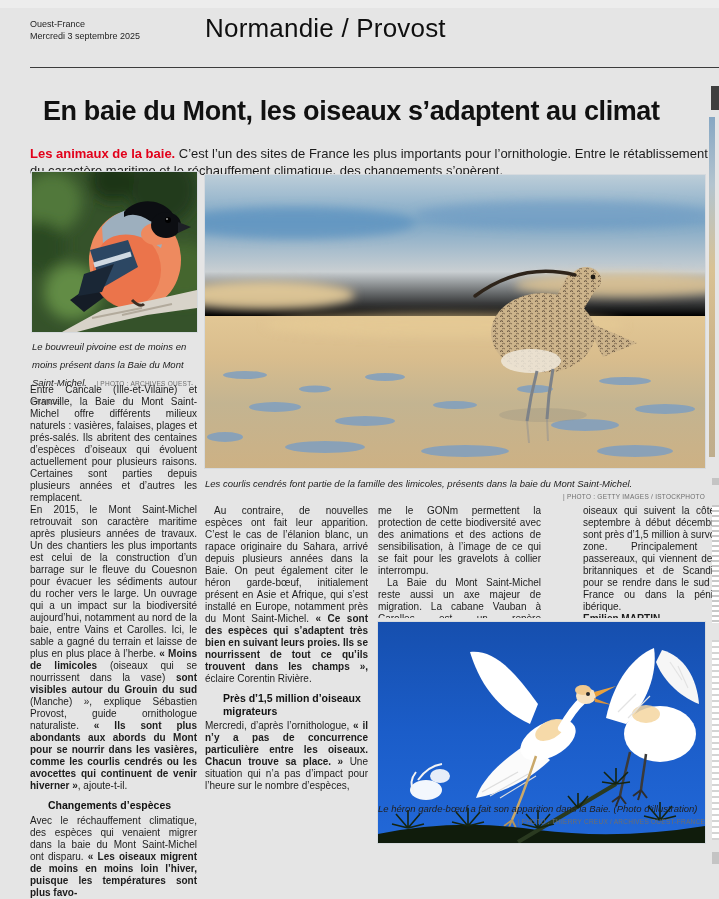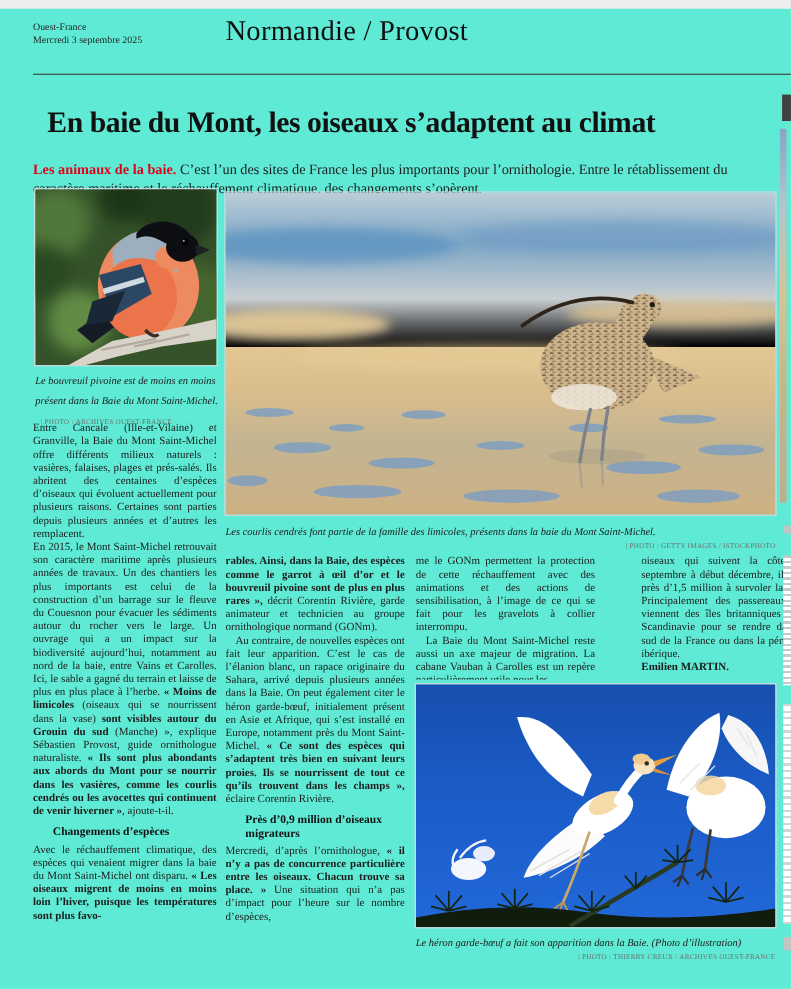--- a/index.html
+++ b/index.html
@@ -1,17 +1,17 @@
 <!DOCTYPE html>
 <html lang="fr"><head>
 <meta charset="utf-8">
 <style>
   html,body { margin:0; padding:0; background:#ffffff; }
-  .page { position:relative; width:719px; height:899px; background:#5eead4;
-          font-family:Liberation Serif, serif; color:#1c1c1c; overflow:hidden; }
+  .page { position:relative; width:719px; height:899px; background:#e5e5e5;
+          font-family:Liberation Sans, sans-serif; color:#1c1c1c; overflow:hidden; }
   .abs { position:absolute; }
 
   .topstrip { left:0; top:0; width:719px; height:8px; background:#ededed; }
 
   .masthead { left:30px; top:19px; font-size:9px; line-height:11.5px; color:#1f1f1f; }
   .section-title { left:205px; top:13px; font-size:26px; font-weight:400; color:#0f0f0f; letter-spacing:.2px; }
   .rule { left:30px; top:67px; width:689px; height:1px; background:#3c3c3c; }
 
   h1.headline { left:30px; top:83px; width:685px; margin:13px; font-size:27px; line-height:30px;
                 font-weight:700; letter-spacing:-0.4px; color:#111; }
@@ -203,41 +203,40 @@
           <path d="M238 162 l-12 -12 M238 162 l0 -16 M238 162 l12 -12 M238 162 l-14 -2 M238 162 l14 -2"></path>
           <path d="M282 198 l-12 -14 M282 198 l0 -18 M282 198 l12 -14 M282 198 l-16 -4 M282 198 l16 -4"></path>
           <path d="M200 186 l-10 -12 M200 186 l0 -15 M200 186 l10 -12"></path>
         </g>
         <ellipse cx="48" cy="168" rx="16" ry="10" fill="#ffffff" opacity="0.95"></ellipse>
         <ellipse cx="62" cy="154" rx="10" ry="7" fill="#fdfdfd" opacity="0.9"></ellipse>
         <path d="M40 158 q10 -14 24 -16 M36 170 q-6 -10 2 -20" stroke="#f4f4f4" stroke-width="2" fill="none"></path>
       </g>
     </svg>
   </figure>
-  <figcaption class="abs" style="left:378px; top:847px; width:327px;">
+  <figcaption class="abs" style="left:378px; top:798px; width:327px;">
     <span class="caption">Le héron garde-bœuf a fait son apparition dans la Baie. (Photo d’illustration)</span>
     <span class="credit credit-right">| PHOTO : THIERRY CREUX / ARCHIVES OUEST-FRANCE</span>
   </figcaption>
 
   <div class="abs col" style="left:30px; top:384px; width:167px; height:515px; overflow:hidden;">
     <p><span>Entre Cancale (Ille-et-Vilaine) et Granville, la Baie du Mont Saint-Michel offre différents milieux naturels : vasières, falaises, plages et prés-salés. Ils abritent des centaines d’espèces d’oiseaux qui évoluent actuellement pour plusieurs raisons. Certaines sont parties depuis plusieurs années et d’autres les remplacent.</span></p>
     <p><span>En 2015, le Mont Saint-Michel retrouvait son caractère maritime après plusieurs années de travaux. Un des chantiers les plus importants est celui de la construction d’un barrage sur le fleuve du Couesnon pour évacuer les sédiments autour du rocher vers le large. Un ouvrage qui a un impact sur la biodiversité aujourd’hui, notamment au nord de la baie, entre Vains et Carolles. Ici, le sable a gagné du terrain et laisse de plus en plus place à l’herbe. </span><span class="bseg">« Moins de limicoles </span><span>(oiseaux qui se nourrissent dans la vase) </span><span class="bseg">sont visibles autour du Grouin du sud </span><span>(Manche) », explique Sébastien Provost, guide ornithologue naturaliste. </span><span class="bseg">« Ils sont plus abondants aux abords du Mont pour se nourrir dans les vasières, comme les courlis cendrés ou les avocettes qui continuent de venir hiverner »</span><span>, ajoute-t-il.</span></p>
     <h3>Changements d’espèces</h3>
     <p><span>Avec le réchauffement climatique, des espèces qui venaient migrer dans la baie du Mont Saint-Michel ont disparu. </span><span class="bseg">« Les oiseaux migrent de moins en moins loin l’hiver, puisque les températures sont plus favo-</span></p>
   </div>
 
   <div class="abs col" style="left:205px; top:505px; width:163px; height:358px; overflow:hidden;">
-    <p><span class="bseg">rables. Ainsi, dans la Baie, des espèces comme le garrot à œil d’or et le bouvreuil pivoine sont de plus en plus rares », </span><span>décrit Corentin Rivière, garde animateur et technicien au groupe ornithologique normand (GONm).</span></p>
     <p class="ind"><span>Au contraire, de nouvelles espèces ont fait leur apparition. C’est le cas de l’élanion blanc, un rapace originaire du Sahara, arrivé depuis plusieurs années dans la Baie. On peut également citer le héron garde-bœuf, initialement présent en Asie et Afrique, qui s’est installé en Europe, notamment près du Mont Saint-Michel. </span><span class="bseg">« Ce sont des espèces qui s’adaptent très bien en suivant leurs proies. Ils se nourrissent de tout ce qu’ils trouvent dans les champs », </span><span>éclaire Corentin Rivière.</span></p>
-    <h3>Près d’0,9 million d’oiseaux migrateurs</h3>
+    <h3>Près d’1,5 million d’oiseaux migrateurs</h3>
     <p><span>Mercredi, d’après l’ornithologue, </span><span class="bseg">« il n’y a pas de concurrence particulière entre les oiseaux. Chacun trouve sa place. » </span><span>Une situation qui n’a pas d’impact pour l’heure sur le nombre d’espèces, </span></p>
   </div>
 
   <div class="abs col" style="left:378px; top:505px; width:163px; height:113px; overflow:hidden;">
-    <p><span>me le GONm permettent la protection de cette réchauffement avec des animations et des actions de sensibilisation, à l’image de ce qui se fait pour les gravelots à collier interrompu.</span></p>
+    <p><span>me le GONm permettent la protection de cette biodiversité avec des animations et des actions de sensibilisation, à l’image de ce qui se fait pour les gravelots à collier interrompu.</span></p>
     <p class="ind"><span>La Baie du Mont Saint-Michel reste aussi un axe majeur de migration. La cabane Vauban à Carolles est un repère particulièrement utile pour les</span></p>
   </div>
 
   <div class="abs col" style="left:551px; top:505px; width:154px; height:113px; overflow:hidden;margin-left:32px;">
     <p><span>oiseaux qui suivent la côte. De septembre à début décembre, ils sont près d’1,5 million à survoler la zone. Principalement des passereaux, qui viennent des îles britanniques et de Scandinavie pour se rendre dans le sud de la France ou dans la péninsule ibérique.</span></p>
     <p class="byline">Emilien MARTIN.</p>
   </div>
 
   <div class="abs" style="left:711px; top:86px; width:8px; height:24px; background:#3f3f3f;"></div>
   <div class="abs" style="left:709px; top:117px; width:6px; height:340px; background:linear-gradient(#86a7c3, #b3c4cf 20%, #d9c294 45%, #cbb389 70%, #bfae8d);"></div>

